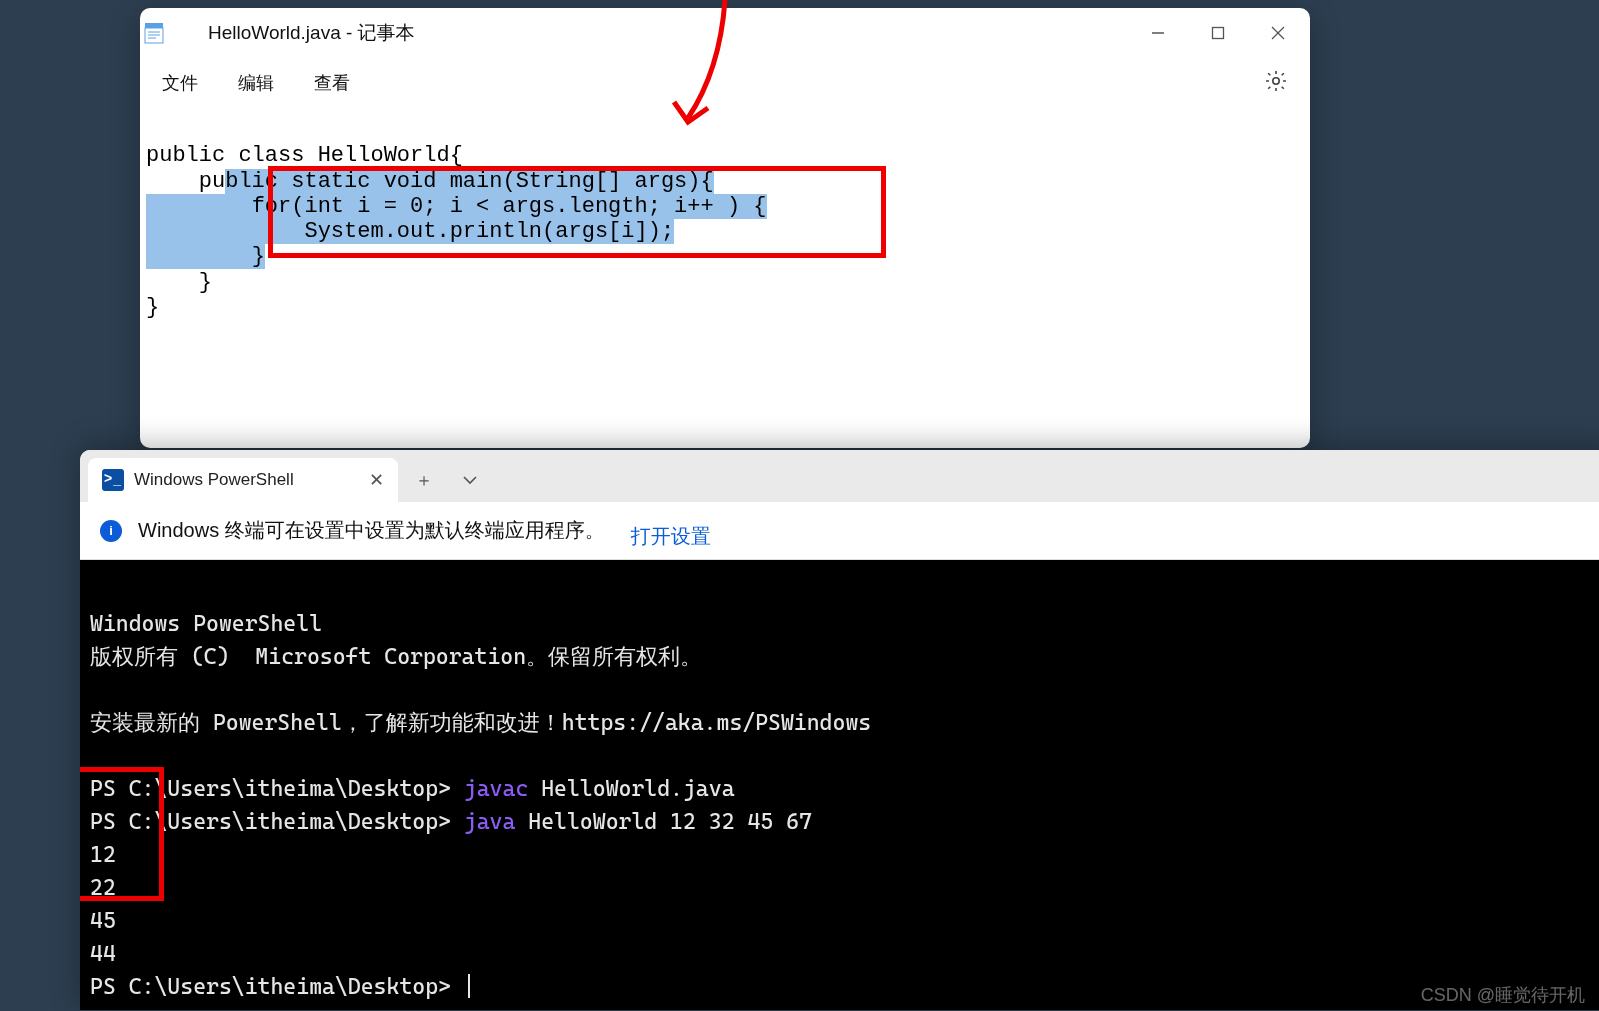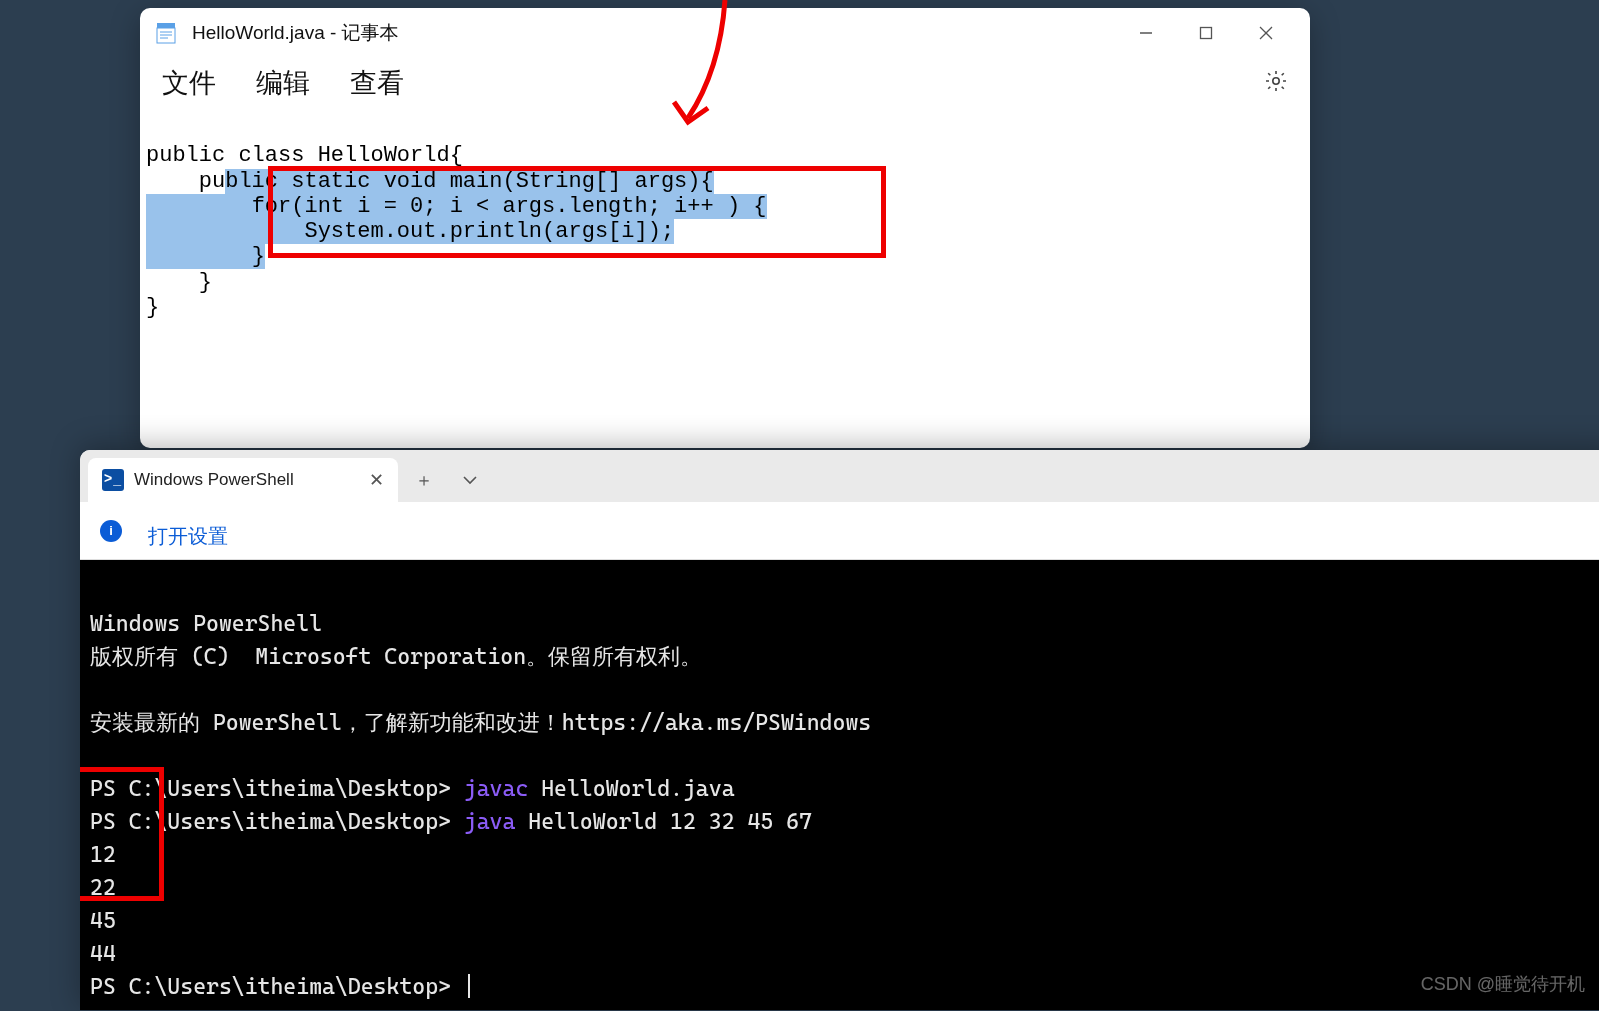--- a/index.html
+++ b/index.html
@@ -21,21 +21,22 @@
   height: 440px;
   background: #fff;
   border-radius: 10px;
   box-shadow: 0 8px 30px rgba(0,0,0,0.3);
   overflow: hidden;
 }
 .titlebar {
   height: 50px;
   display: flex;
   align-items: center;
-  padding: 0 14px;
+  padding: 0 2px;
+  gap: 28px;
 }
 .titlebar .icon {
   width: 24px;
   height: 24px;
   margin-right: 14px;
 }
 .titlebar .title {
   font-size: 19px;
   color: #111;
   flex: 1;
@@ -53,21 +54,21 @@
   color: #555;
 }
 .menubar {
   height: 50px;
   display: flex;
   align-items: center;
   gap: 40px;
   padding: 0 22px;
 }
 .menubar .menu-item {
-  font-size: 27px;
+  font-size: 18px;
   color: #111;
 }
 .gear {
   margin-left: auto;
   color: #444;
 }
 .editor {
   padding: 10px 6px;
   font-family: "Consolas", "Courier New", monospace;
   font-size: 22px;
@@ -204,21 +205,21 @@
 }
 .out-box {
   position: absolute;
   border: 5px solid #e00;
   pointer-events: none;
 }
 
 .watermark {
   position: absolute;
   right: 14px;
-  bottom: 15px;
+  bottom: 4px;
   color: rgba(255,255,255,0.4);
   font-size: 18px;
 }
 </style>
 </head>
 <body>
 
 <div class="notepad">
   <div class="titlebar">
     <svg class="icon" viewBox="0 0 24 24">
@@ -285,20 +286,21 @@
     </div>
     <div class="tab-add">＋</div>
     <div class="tab-more">
       <svg width="14" height="14">
           <path d="M1 4 L7 10 L13 4" fill="none" stroke="#555" stroke-width="1.6"></path>
         </svg>
     </div>
   </div>
   <div class="info-bar">
     <div class="info-icon">i</div>
+    <div class="info-text">Windows 终端可在设置中设置为默认终端应用程序。</div>
     <div class="info-link">打开设置</div>
   </div>
   <div class="terminal-body">
 <span>Windows PowerShell</span>
 <span>版权所有 (C)  Microsoft Corporation。保留所有权利。</span>
 
 <span>安装最新的 PowerShell，了解新功能和改进！https://aka.ms/PSWindows</span>
 
 <span>PS C:\Users\itheima\Desktop&gt; </span><span class="t-yellow-dim">javac</span><span> HelloWorld.java</span>
 <span>PS C:\Users\itheima\Desktop&gt; </span><span class="t-yellow-dim">java</span><span> HelloWorld 12 32 45 67</span>

